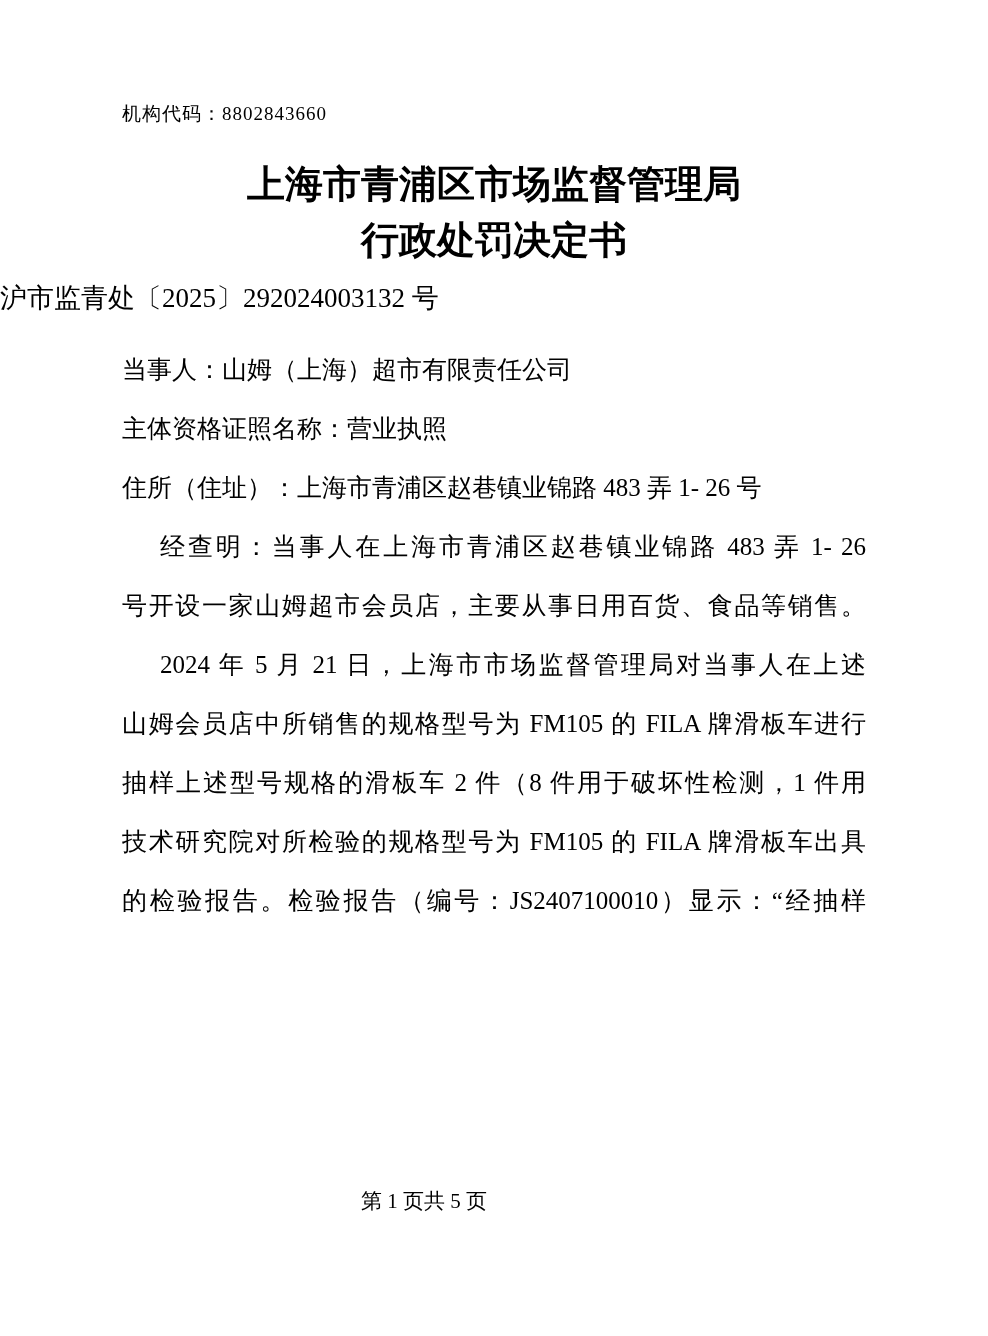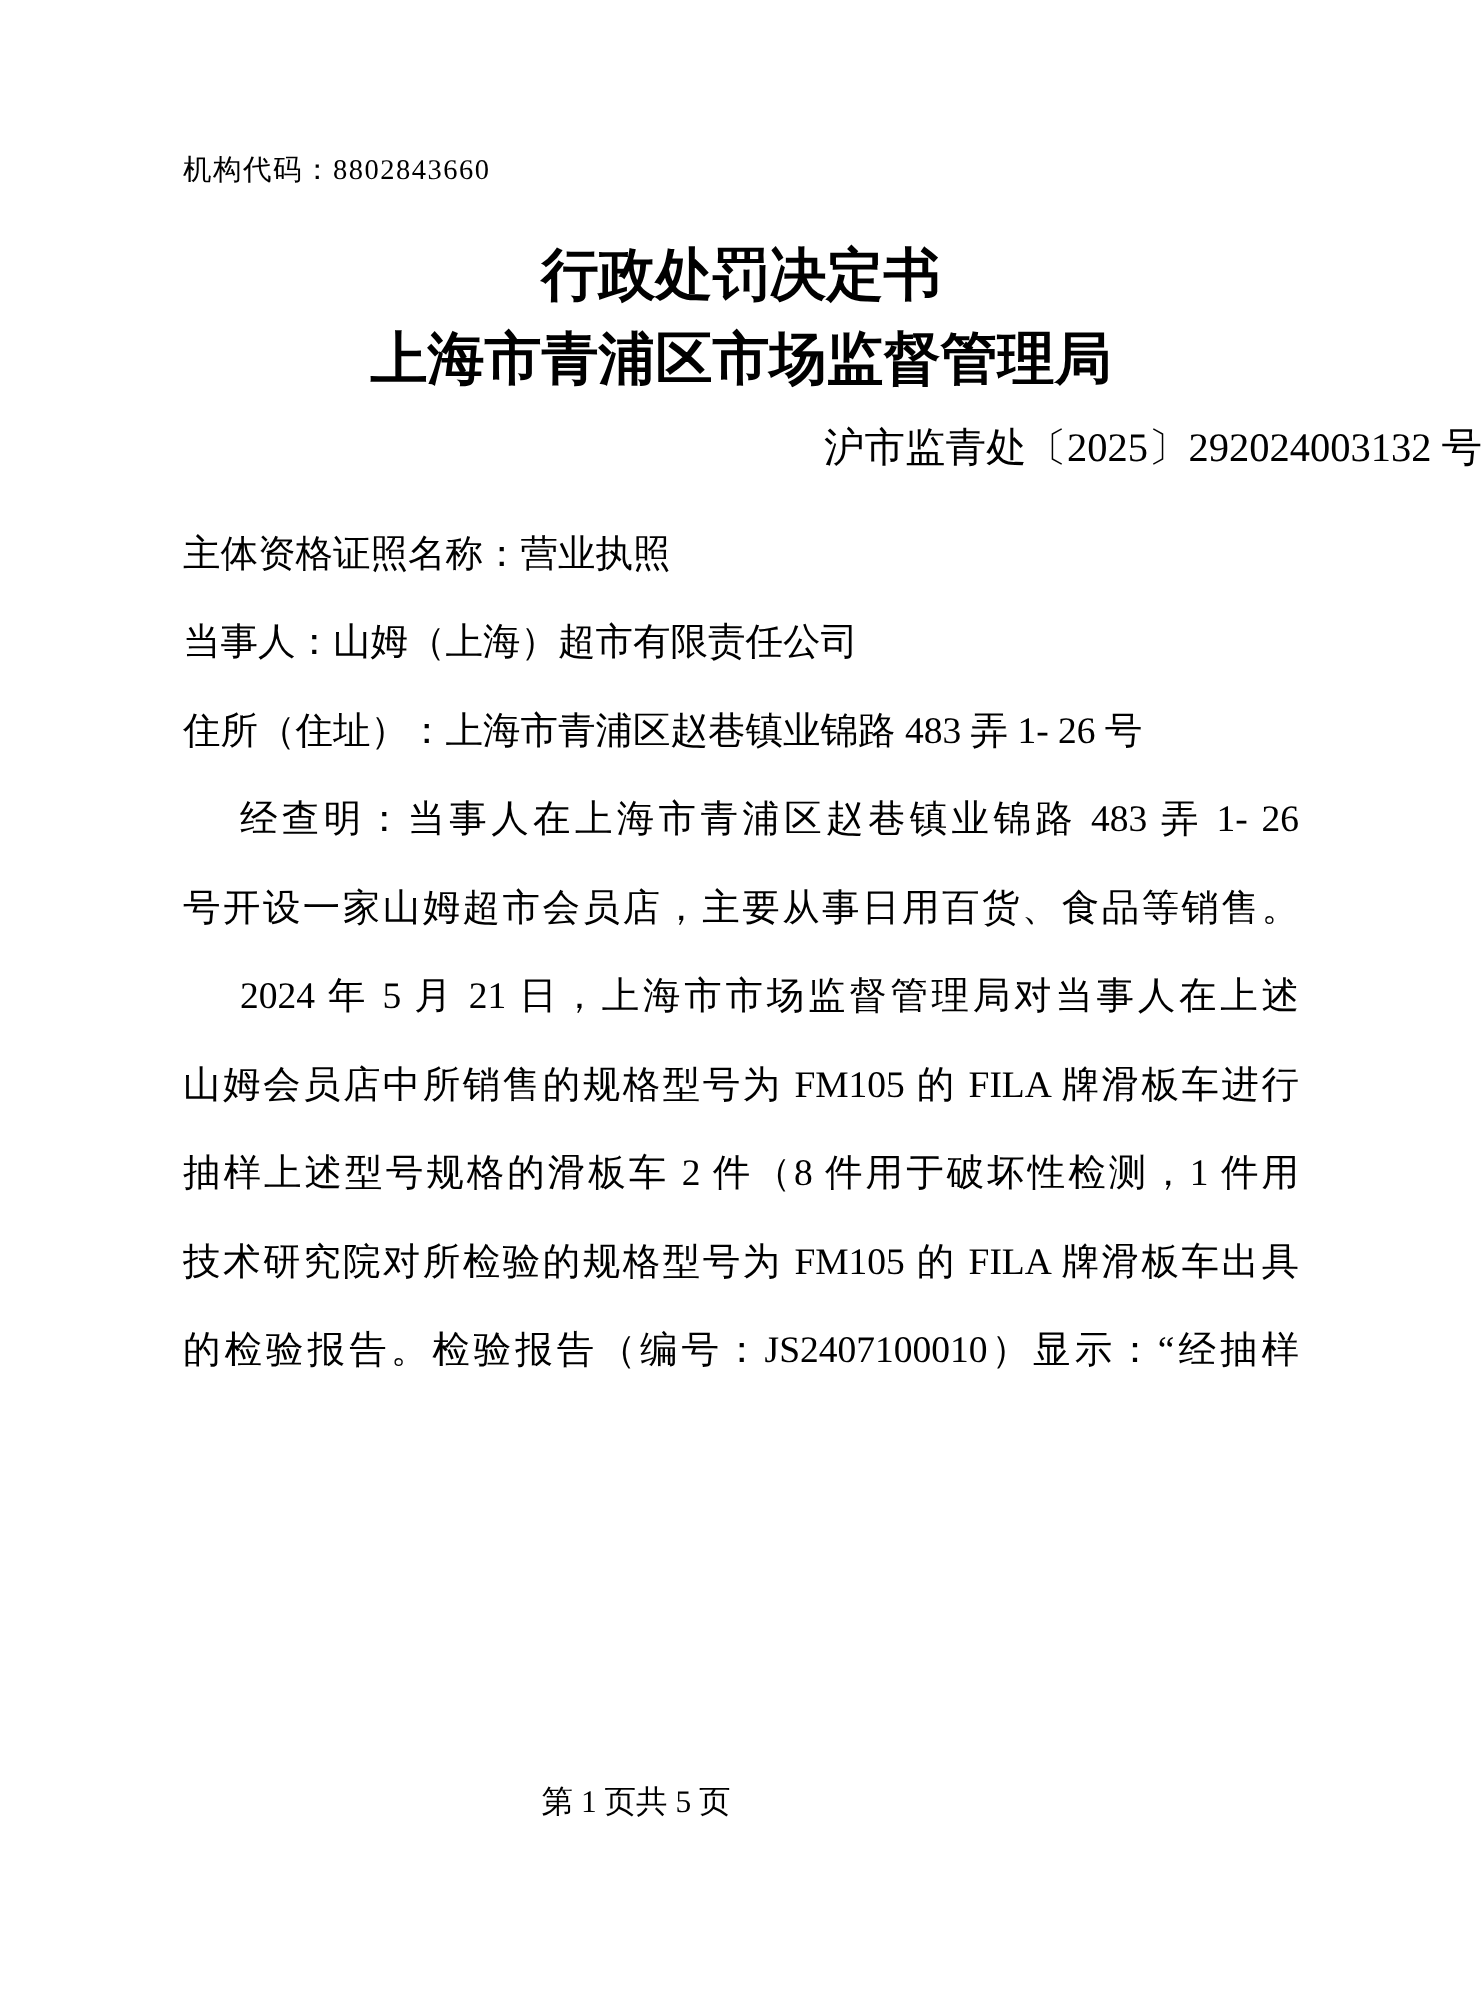--- a/index.html
+++ b/index.html
@@ -35,21 +35,21 @@
     font-size: 38px;
     font-weight: 700;
     line-height: 56px;
   }
   .title-line { display: block; }
   .doc-no {
     position: absolute;
     left: 0;
     top: 281px;
     width: 988px;
-    text-align: right;
+    text-align: left;
     font-size: 27px;
     line-height: 34px;
     font-family: Liberation Serif, serif;
   }
   .content {
     position: absolute;
     left: 122px;
     top: 340px;
     width: 744px;
     font-size: 25px;
@@ -81,29 +81,29 @@
   }
 </style>
 </head>
 <body>
 
 <div class="page">
 
   <div class="org-code">机构代码：8802843660</div>
 
   <h1 class="title">
+    <span class="title-line">上海市青浦区市场监督管理局</span>
     <span class="title-line">行政处罚决定书</span>
-    <span class="title-line">上海市青浦区市场监督管理局</span>
   </h1>
 
   <div class="doc-no">沪市监青处〔2025〕292024003132 号</div>
 
   <div class="content">
+    <div class="line">当事人：山姆（上海）超市有限责任公司</div>
     <div class="line">主体资格证照名称：营业执照</div>
-    <div class="line">当事人：山姆（上海）超市有限责任公司</div>
     <div class="line">住所（住址）：上海市青浦区赵巷镇业锦路 483 弄 1- 26 号</div>
 
     <div class="line j indent">经查明：当事人在上海市青浦区赵巷镇业锦路 483 弄 1- 26</div>
     <div class="line j">号开设一家山姆超市会员店，主要从事日用百货、食品等销售。</div>
     <div class="line j indent">2024 年 5 月 21 日，上海市市场监督管理局对当事人在上述</div>
     <div class="line j">山姆会员店中所销售的规格型号为 FM105 的 FILA 牌滑板车进行</div>
     <div class="line j">抽样上述型号规格的滑板车 2 件（8 件用于破坏性检测，1 件用</div>
     <div class="line j">技术研究院对所检验的规格型号为 FM105 的 FILA 牌滑板车出具</div>
     <div class="line j">的检验报告。检验报告（编号：JS2407100010）显示：“经抽样</div>
   </div>

